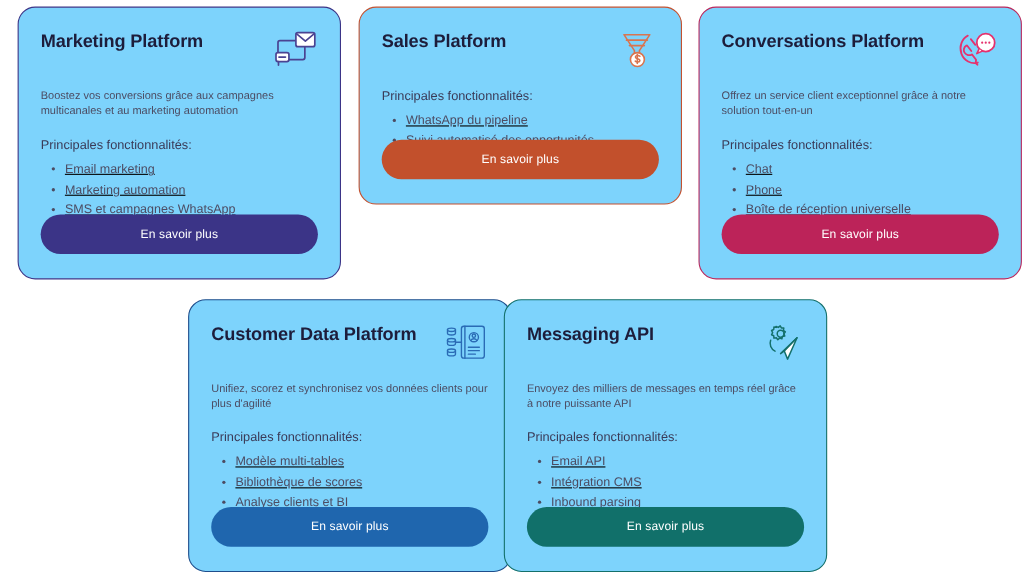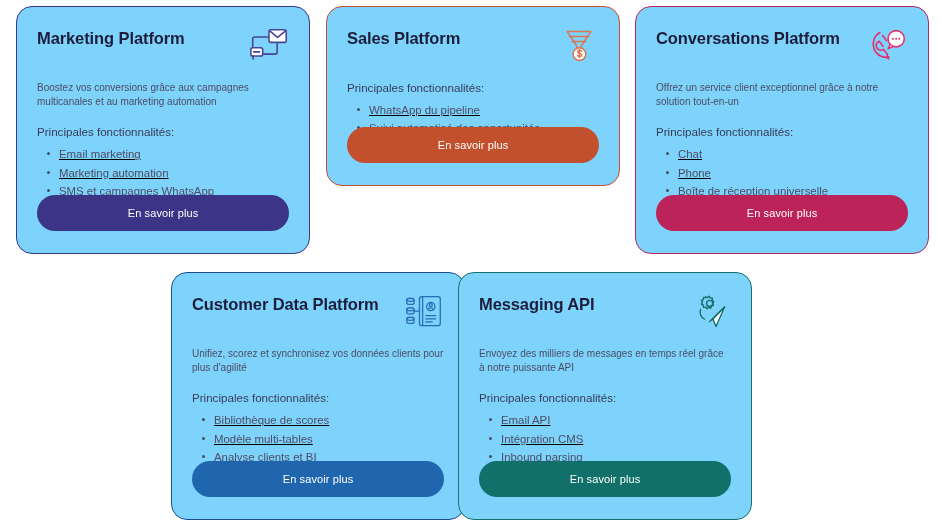--- a/index.html
+++ b/index.html
@@ -221,22 +221,22 @@
           <path d="M26.6 18.2 c1.3-2.2 4.5-2.2 5.8 0"></path>
           <path d="M24 25 H35"></path>
           <path d="M24 28.5 H35"></path>
           <path d="M24 32 H31"></path>
         </svg>
       </span>
     </div>
     <p class="card-desc">Unifiez, scorez et synchronisez vos données clients pour plus d'agilité</p>
     <p class="feat-label">Principales fonctionnalités:</p>
     <ul class="feat-list">
+      <li>Modèle multi-tables</li>
       <li>Bibliothèque de scores</li>
-      <li>Modèle multi-tables</li>
       <li>Analyse clients et BI</li>
     </ul>
     <button class="cta" style="background:#1f66ae">En savoir plus</button>
   </div>
 
   <div class="card" id="card-messaging" style="border-color:#14706b">
     <div class="card-head">
       <h2 class="card-title">Messaging API</h2>
       <span class="card-icon">
         <svg viewBox="0 0 44 42" width="40" height="38" fill="none" stroke="#14706b" stroke-width="1.5" stroke-linejoin="round" stroke-linecap="round">

